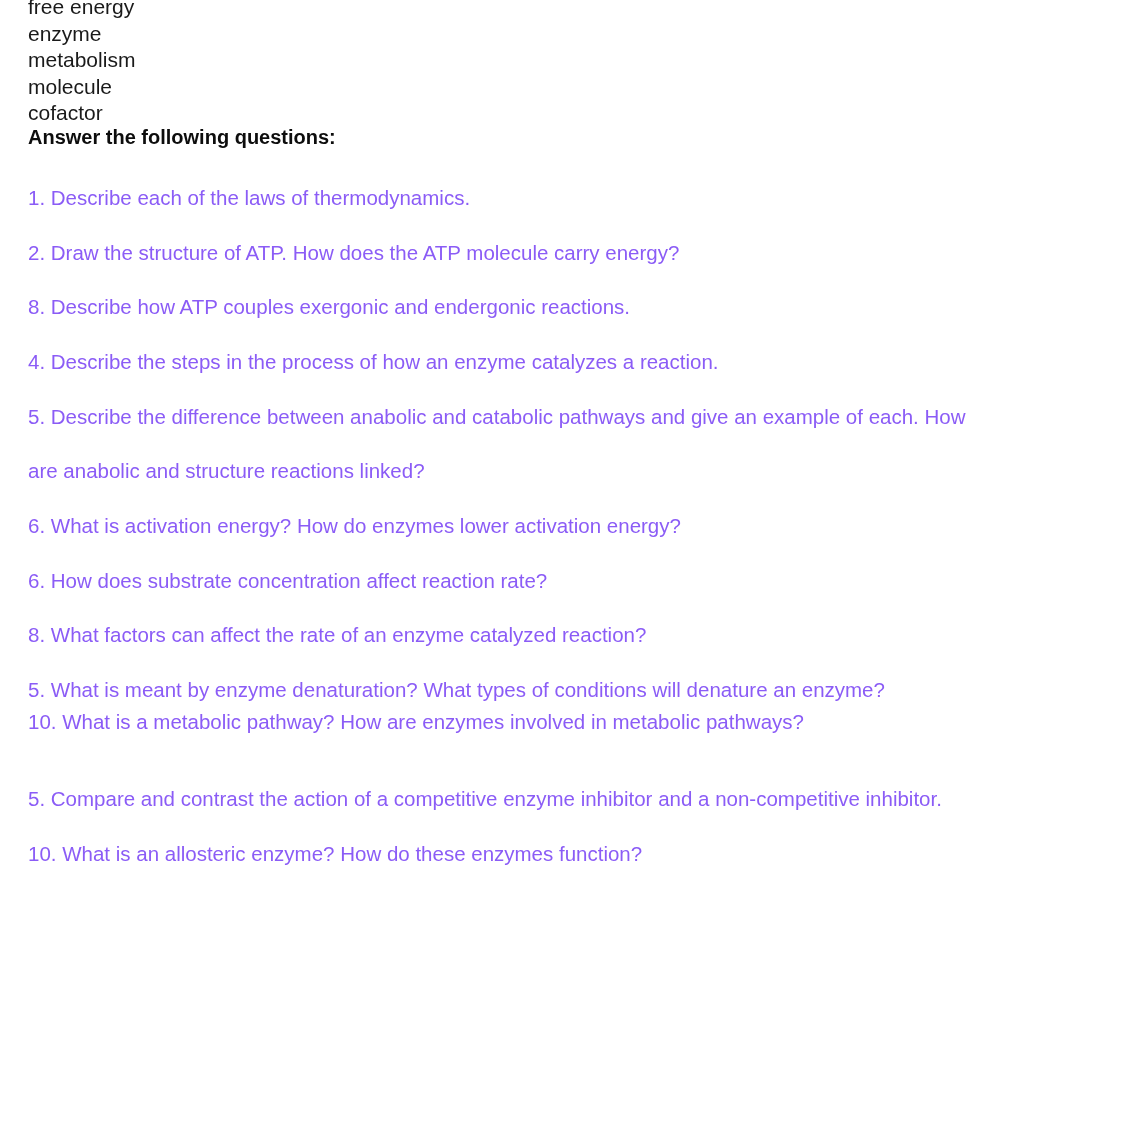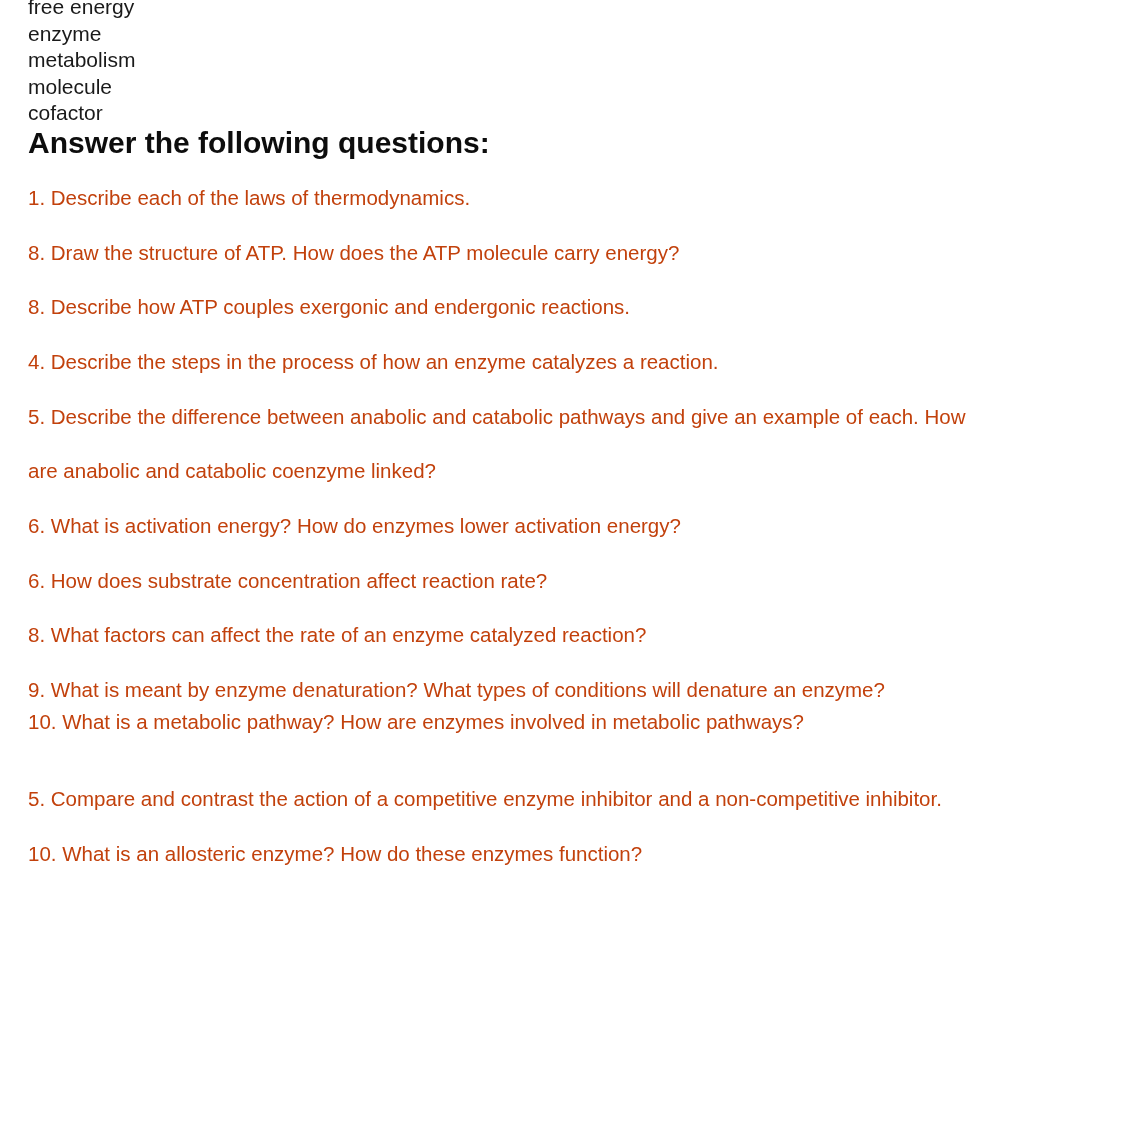--- a/index.html
+++ b/index.html
@@ -6,47 +6,47 @@
   body {
     width: 1125px; height: 1125px; overflow: hidden;
     background: #ffffff; color: #111111;
     font-family: "Liberation Sans", sans-serif;
     position: relative;
   }
   .terms { position: absolute; left: 28px; top: -6px; }
   .term { font-size: 21px; line-height: 26.5px; color: #1a1a1a; margin: 0; }
   .heading {
     position: absolute; left: 28px; top: 126px;
-    font-size: 30px; font-weight: bold; color: #0d0d0d; margin: 0;
+    font-size: 20px; font-weight: bold; color: #0d0d0d; margin: 0;
   }
   .q {
     position: absolute; left: 28px;
-    font-size: 20.5px; color: #c2410c; margin: 0; white-space: nowrap; text-align: right;
+    font-size: 20.5px; color: #8b5cf6; margin: 0; white-space: nowrap; text-align: right;
   }
 </style>
 </head>
 <body>
 
 <div class="terms">
   <p class="term">free energy</p>
   <p class="term">enzyme</p>
   <p class="term">metabolism</p>
   <p class="term">molecule</p>
   <p class="term">cofactor</p>
 </div>
 
 <h2 class="heading">Answer the following questions:</h2>
 
 <div>
   <p class="q" style="top:186px">1. Describe each of the laws of thermodynamics.</p>
-  <p class="q" style="top:241px">8. Draw the structure of ATP. How does the ATP molecule carry energy?</p>
+  <p class="q" style="top:241px">2. Draw the structure of ATP. How does the ATP molecule carry energy?</p>
   <p class="q" style="top:295px">8. Describe how ATP couples exergonic and endergonic reactions.</p>
   <p class="q" style="top:350px">4. Describe the steps in the process of how an enzyme catalyzes a reaction.</p>
   <p class="q" style="top:405px">5. Describe the difference between anabolic and catabolic pathways and give an example of each. How</p>
-  <p class="q" style="top:459px">are anabolic and catabolic coenzyme linked?</p>
+  <p class="q" style="top:459px">are anabolic and structure reactions linked?</p>
   <p class="q" style="top:514px">6. What is activation energy? How do enzymes lower activation energy?</p>
   <p class="q" style="top:569px">6. How does substrate concentration affect reaction rate?</p>
   <p class="q" style="top:623px">8. What factors can affect the rate of an enzyme catalyzed reaction?</p>
-  <p class="q" style="top:678px">9. What is meant by enzyme denaturation? What types of conditions will denature an enzyme?</p>
+  <p class="q" style="top:678px">5. What is meant by enzyme denaturation? What types of conditions will denature an enzyme?</p>
   <p class="q" style="top:710px">10. What is a metabolic pathway? How are enzymes involved in metabolic pathways?</p>
   <p class="q" style="top:787px">5. Compare and contrast the action of a competitive enzyme inhibitor and a non-competitive inhibitor.</p>
   <p class="q" style="top:842px">10. What is an allosteric enzyme? How do these enzymes function?</p>
 </div>
 
 </body></html>

